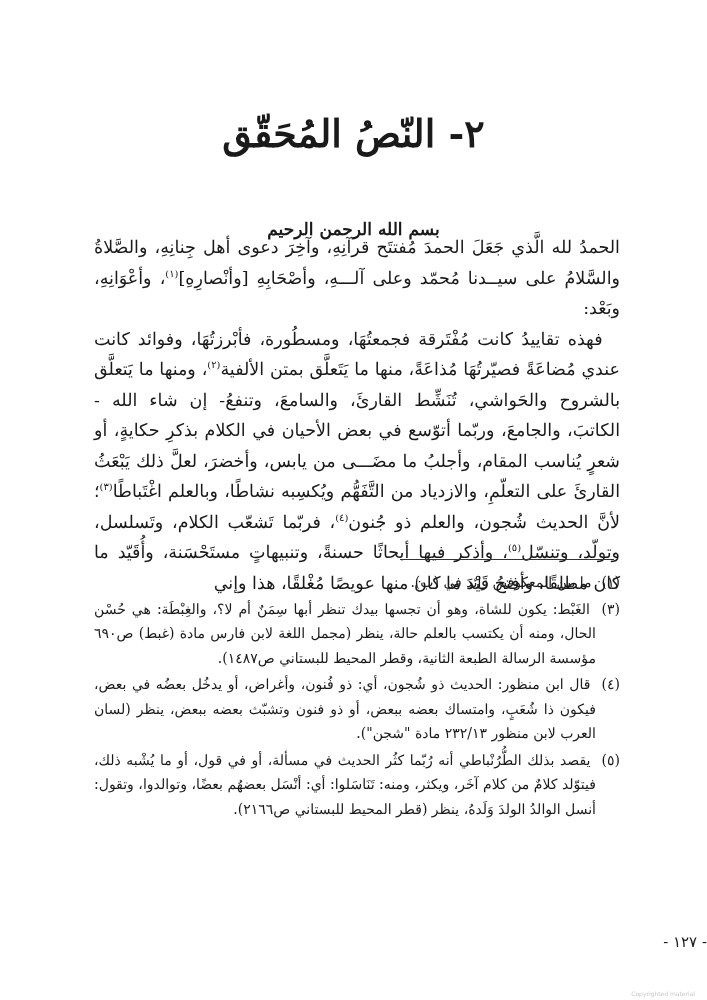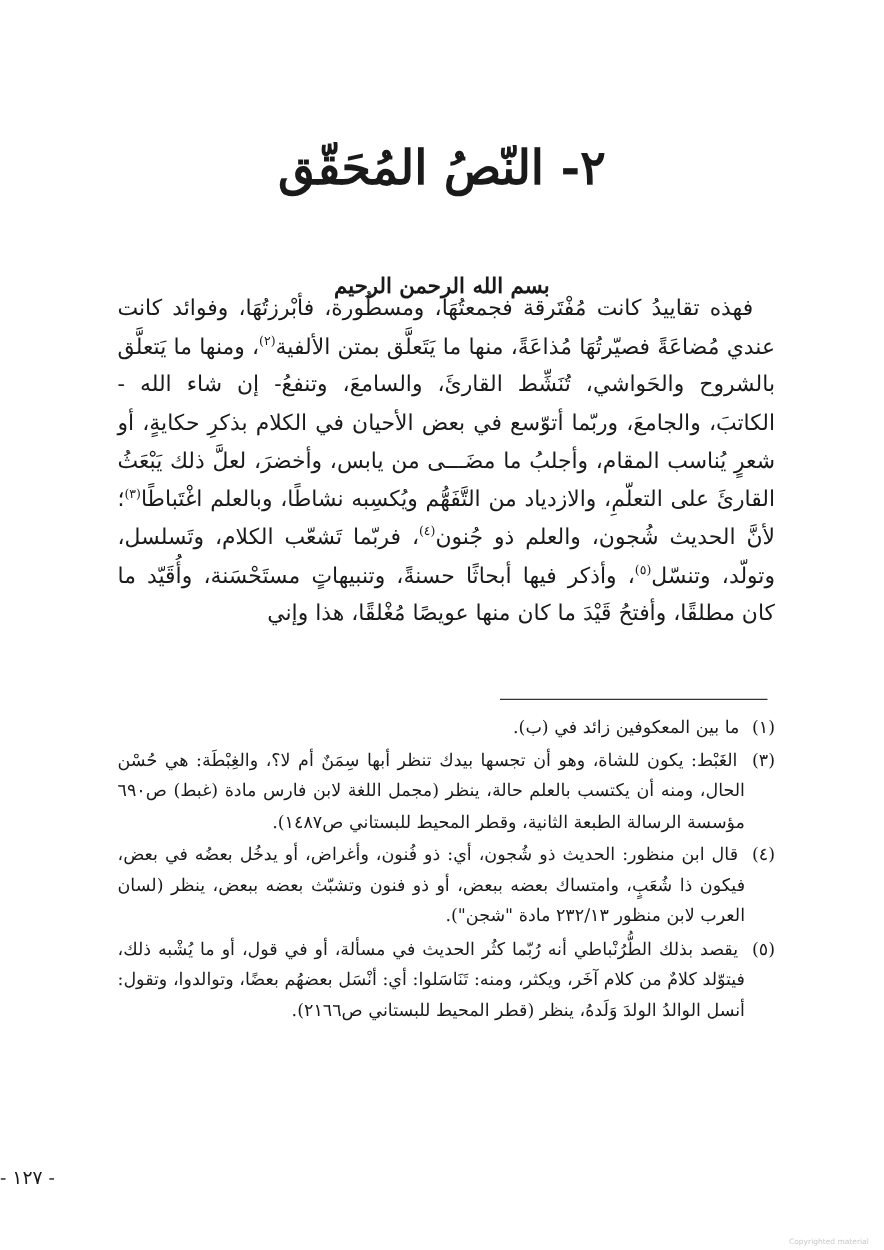--- a/index.html
+++ b/index.html
@@ -13,35 +13,38 @@
   .body-text { position: absolute; top: 228px; left: 94px; width: 526px; direction: rtl;
                text-align: justify; text-align-last: right; font-size: 17.5px; line-height: 30.5px; }
   .body-text p { margin: 0; }
   .sup { font-size: 10px; vertical-align: super; line-height: 0; }
   .rule { position: absolute; top: 555px; left: 400px; width: 214px; height: 0;
           border-top: 1.5px solid #333; }
   .notes { position: absolute; top: 566px; left: 94px; width: 526px; direction: rtl;
            font-size: 14px; line-height: 24.5px; text-align: justify; text-align-last: right; }
   .note { margin: 0 0 2px 0; padding-right: 24px; text-indent: -24px; }
   .note-num { display: inline-block; width: 24px; text-indent: 0; }
-  .page-number { position: absolute; top: 929px; left: 0; width: 707px; text-align: left;
+  .page-number { position: absolute; top: 929px; left: 0; width: 707px; text-align: right;
                  font-size: 15px; direction: rtl; }
   .watermark { position: absolute; top: 986px; right: 12px; font-family: "DejaVu Sans", sans-serif;
                font-size: 6px; color: #c8c8c8; }
 </style>
 </head>
 <body>
 
 <div class="page">
 
   <div class="title">٢- النّصُ المُحَقّق</div>
 
   <div class="basmala">بسم الله الرحمن الرحيم</div>
 
   <div class="body-text">
+    <p>
+      <span>الحمدُ لله الَّذي جَعَلَ الحمدَ مُفتتَح قرآنِهِ، وآخِرَ دعوى أهل جِنانِهِ، والصَّلاةُ والسَّلامُ على سيــدنا مُحمّد وعلى آلـــهِ، وأصْحَابِهِ [وأنْصارِهِ]</span><span class="sup">(١)</span><span>، وأعْوَانِهِ، وبَعْد:</span>
+    </p>
     <p>
        <span>فهذه تقاييدُ كانت مُفْتَرقة فجمعتُهَا، ومسطُورة، فأبْرزتُهَا، وفوائد كانت عندي مُضاعَةً فصيّرتُهَا مُذاعَةً، منها ما يَتَعلَّق بمتن الألفية</span><span class="sup">(٢)</span><span>، ومنها ما يَتعلَّق بالشروح والحَواشي، تُنَشِّط القارئَ، والسامعَ، وتنفعُ- إن شاء الله - الكاتبَ، والجامعَ، وربّما أتوّسع في بعض الأحيان في الكلام بذكرِ حكايةٍ، أو شعرٍ يُناسب المقام، وأجلبُ ما مضَـــى من يابس، وأخضرَ، لعلَّ ذلك يَبْعَثُ القارئَ على التعلّمِ، والازدياد من التَّفَهُّم ويُكسِبه نشاطًا، وبالعلم اغْتَباطًا</span><span class="sup">(٣)</span><span>؛ لأنَّ الحديث شُجون، والعلم ذو جُنون</span><span class="sup">(٤)</span><span>، فربّما تَشعّب الكلام، وتَسلسل، وتولّد، وتنسّل</span><span class="sup">(٥)</span><span>، وأذكر فيها أبحاثًا حسنةً، وتنبيهاتٍ مستَحْسَنة، وأُقَيّد ما كان مطلقًا، وأفتحُ قَيْدَ ما كان منها عويصًا مُغْلقًا، هذا وإني</span>
     </p>
   </div>
 
   <div class="rule"></div>
 
   <div class="notes">
     <p class="note"><span class="note-num">(١)</span> <span>ما بين المعكوفين زائد في (ب).</span></p>
     <p class="note"><span class="note-num">(٣)</span> <span>الغَبْط: يكون للشاة، وهو أن تجسها بيدك تنظر أبها سِمَنٌ أم لا؟، والغِبْطَة: هي حُسْن الحال، ومنه أن يكتسب بالعلم حالة، ينظر (مجمل اللغة لابن فارس مادة (غبط) ص٦٩٠ مؤسسة الرسالة الطبعة الثانية، وقطر المحيط للبستاني ص١٤٨٧).</span></p>

